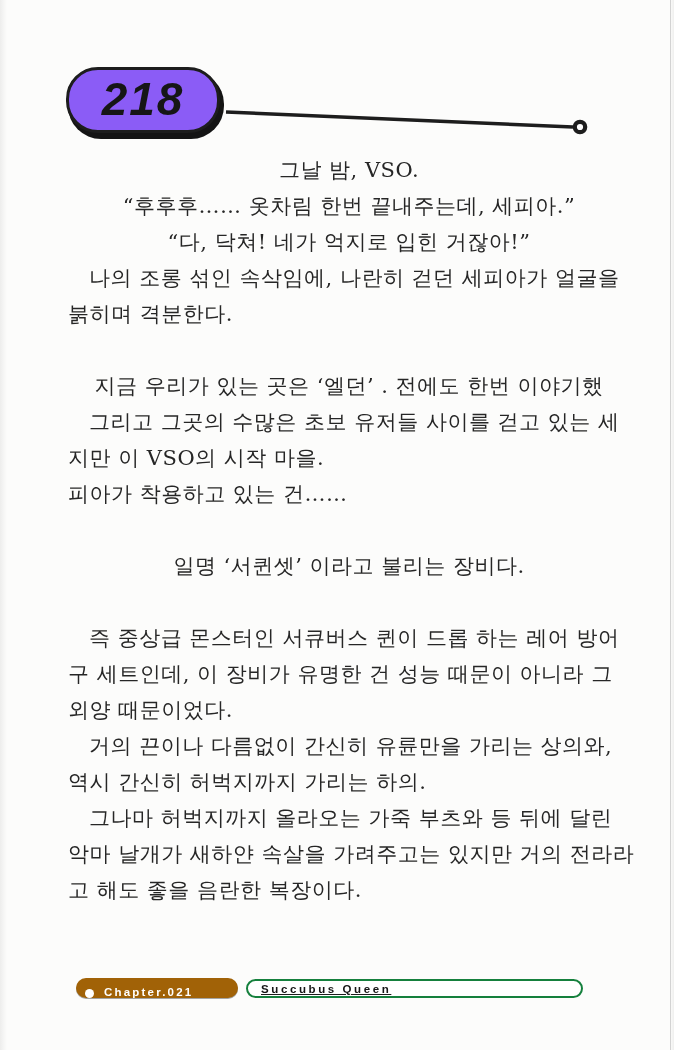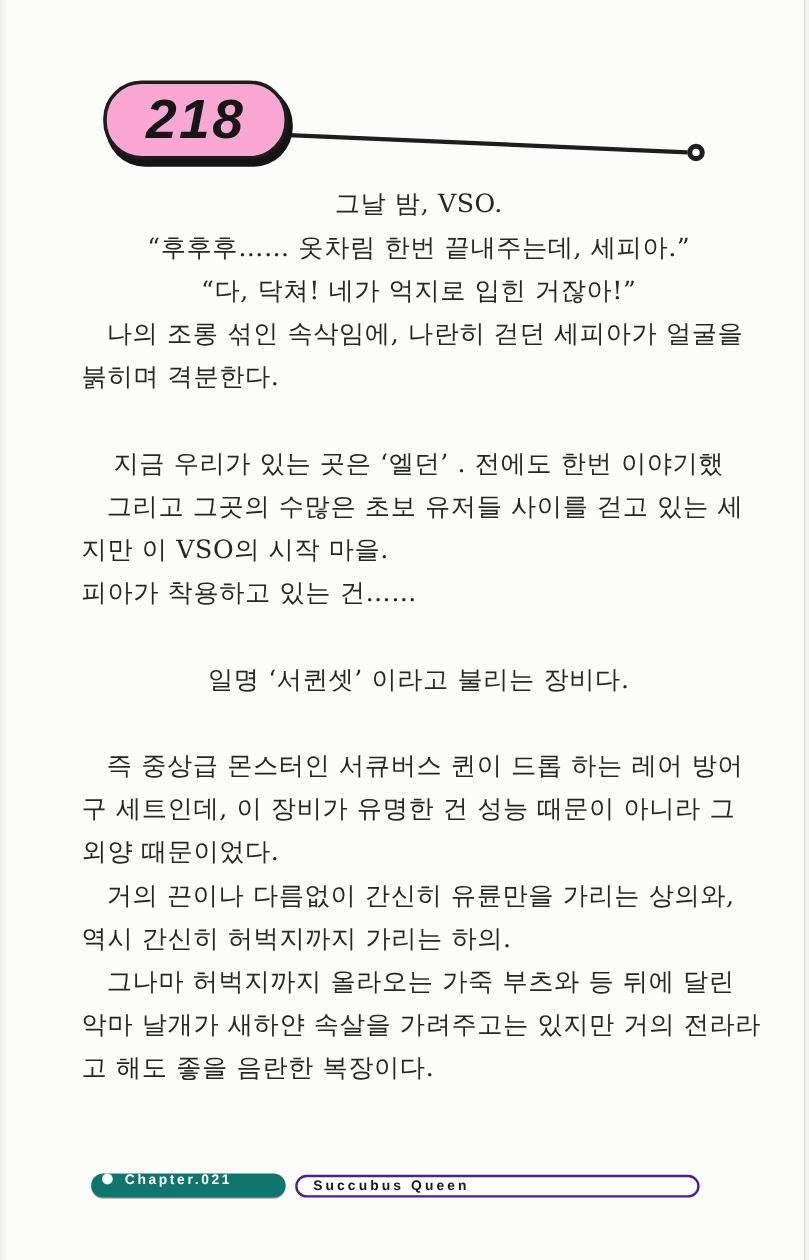--- a/index.html
+++ b/index.html
@@ -18,23 +18,23 @@
     font-family:"DejaVu Serif","Liberation Serif",serif;
     color:var(--ink);
   }
   .edge-line{
     position:absolute;right:3px;top:0;width:1.5px;height:100%;
     background:#c9c9c9;opacity:.8;
   }
   
   .header-svg{position:absolute;left:0;top:0;z-index:1;}
   .page-badge{
-    position:absolute;left:86px;top:67px;z-index:2;
+    position:absolute;left:66px;top:67px;z-index:2;
     width:148px;height:60px;
-    background:#f9a8d4;
+    background:#8b5cf6;
     border:3.5px solid var(--ink);
     border-radius:32px;
     box-shadow:3px 5px 0 1px #141414;
     display:flex;align-items:center;justify-content:center;
   }
   .page-number{
     font-family:"Liberation Sans","DejaVu Sans",sans-serif;
     font-weight:700;font-style:italic;
     font-size:46px;letter-spacing:2px;
     color:#161616;
@@ -49,41 +49,41 @@
   }
   .para{margin:0;}
   .para.gap{margin-top:36px;}
   .line{height:36px;white-space:nowrap;}
   .line.ind{text-indent:21px;text-align:center;}
   
   .footer{position:absolute;left:0;top:976px;width:674px;height:26px;}
   .chapter-badge{
     position:absolute;left:76px;top:2px;
     width:162px;height:20px;
-    background:#0f766e;
+    background:#a16207;
     border-radius:11px;
-    display:flex;align-items:flex-start;
+    display:flex;align-items:flex-end;
     box-shadow:0 1px 0 rgba(0,0,0,.35);
   }
   .chapter-bullet{
     width:9px;height:9px;border-radius:50%;
     background:#ffffff;margin-left:9px;flex:0 0 auto;
   }
   .chapter-label{
     font-family:"Liberation Sans","DejaVu Sans",sans-serif;
     font-size:11.5px;font-weight:700;letter-spacing:2.2px;
     color:#ffffff;margin-left:10px;white-space:nowrap;
   }
   .title-badge{
     position:absolute;left:246px;top:3px;
     width:333px;height:15px;
     background:#ffffff;
-    border:2px solid #4c1d95;
+    border:2px solid #15803d;
     border-radius:10px;
-    display:flex;align-items:center;
+    display:flex;align-items:center;text-decoration:underline;
   }
   .book-title{
     font-family:"Liberation Sans","DejaVu Sans",sans-serif;
     font-size:11.5px;font-weight:700;letter-spacing:2.6px;
     color:#161616;margin-left:13px;white-space:nowrap;
   }
 </style>
 </head>
 <body>
 

